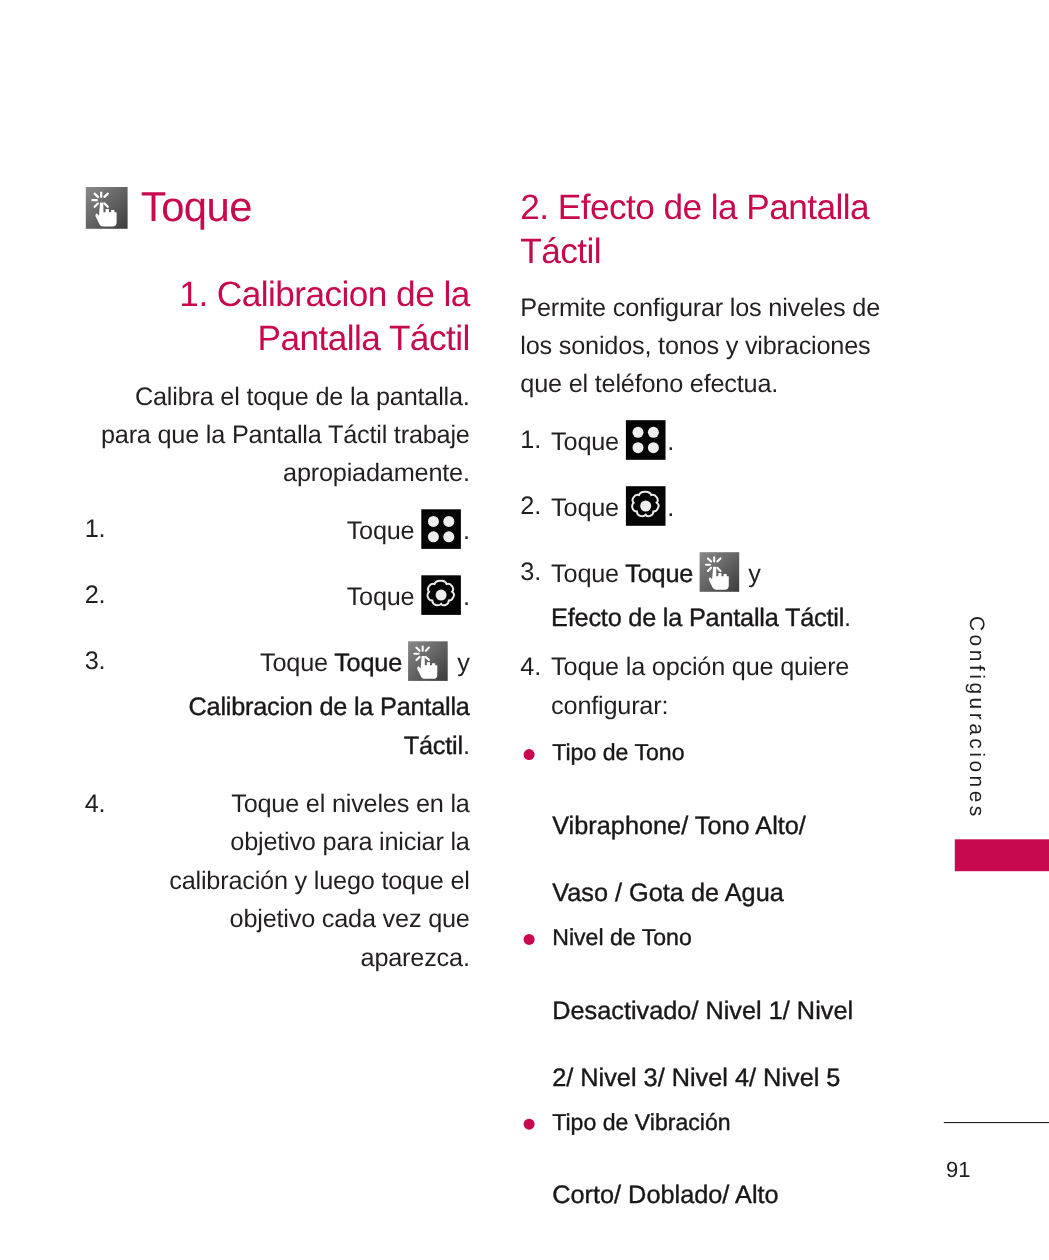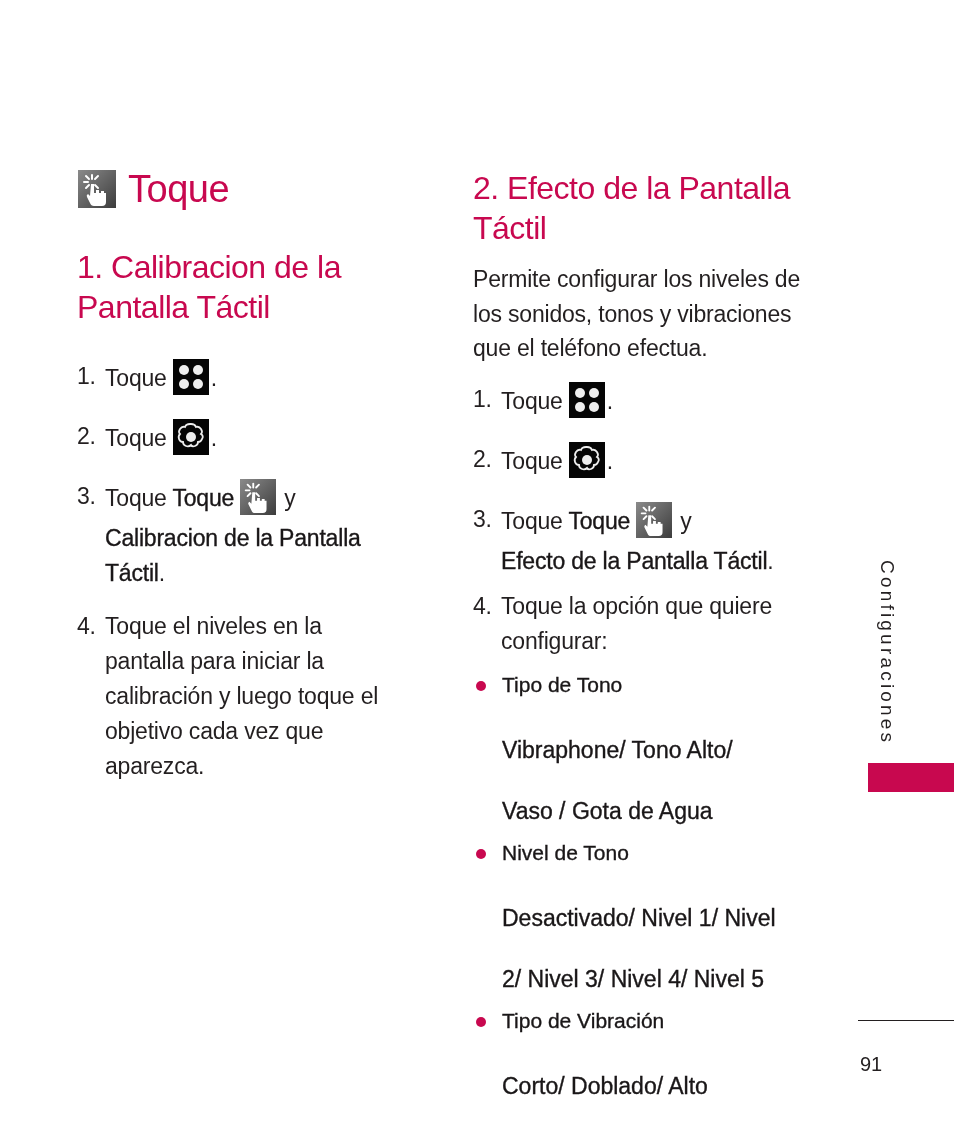--- a/index.html
+++ b/index.html
@@ -58,26 +58,31 @@
           <line x1="20" y1="6" x2="17" y2="9"></line>
         <line x1="8" y1="18" x2="11" y2="15"></line>
           <line x1="20" y1="18" x2="17" y2="15"></line>
       </g>
       <path d="M13 14 h3 v9 h2 v-3 h3 v3 h2 v-2 h3 v2 h2 v9 q0 4 -4 4 h-8 q-3 0 -4 -3 l-3 -6 q-1 -2 1 -3 l2 2 z" fill="#fff"></path>
     </svg>
   </span>
   <span class="accent">Toque</span>
 </div>
 
-<div class="abs col" style="left:77px; top:247px;">
+<div class="abs col" style="left:77px; top:247px;text-align:right;">
   <h2 class="section-title accent">
     <span>1. Calibracion de la</span><br>
     <span>Pantalla Táctil</span>
   </h2>
   <div style="height:16px"></div>
+  <p class="p">
+    <span>Calibra el toque de la pantalla.</span><br>
+    <span>para que la Pantalla Táctil trabaje</span><br>
+    <span>apropiadamente.</span>
+  </p>
   <div style="height:16px"></div>
   <p class="step">
     <span class="num">1.</span>
     <span>Toque</span><span class="icon">
       <svg viewBox="0 0 36 36">
           <g fill="#eee">
             <circle cx="11" cy="11" r="5"></circle>
             <circle cx="25" cy="11" r="5"></circle>
             <circle cx="11" cy="25" r="5"></circle>
             <circle cx="25" cy="25" r="5"></circle>
@@ -113,21 +118,21 @@
       </svg>
     </span>
     <span>y</span><br>
     <span class="b">Calibracion de la Pantalla</span><br>
     <span class="b">Táctil</span><span>.</span>
   </p>
   <div style="height:18px"></div>
   <p class="step">
     <span class="num">4.</span>
     <span>Toque el niveles en la</span><br>
-    <span>pantalla para iniciar la</span><br>
+    <span>objetivo para iniciar la</span><br>
     <span>calibración y luego toque el</span><br>
     <span>objetivo cada vez que</span><br>
     <span>aparezca.</span>
   </p>
 </div>
 
 <div class="abs col" style="left:473px; top:168px;">
   <h2 class="section-title accent">
     <span>2. Efecto de la Pantalla</span><br>
     <span>Táctil</span>

